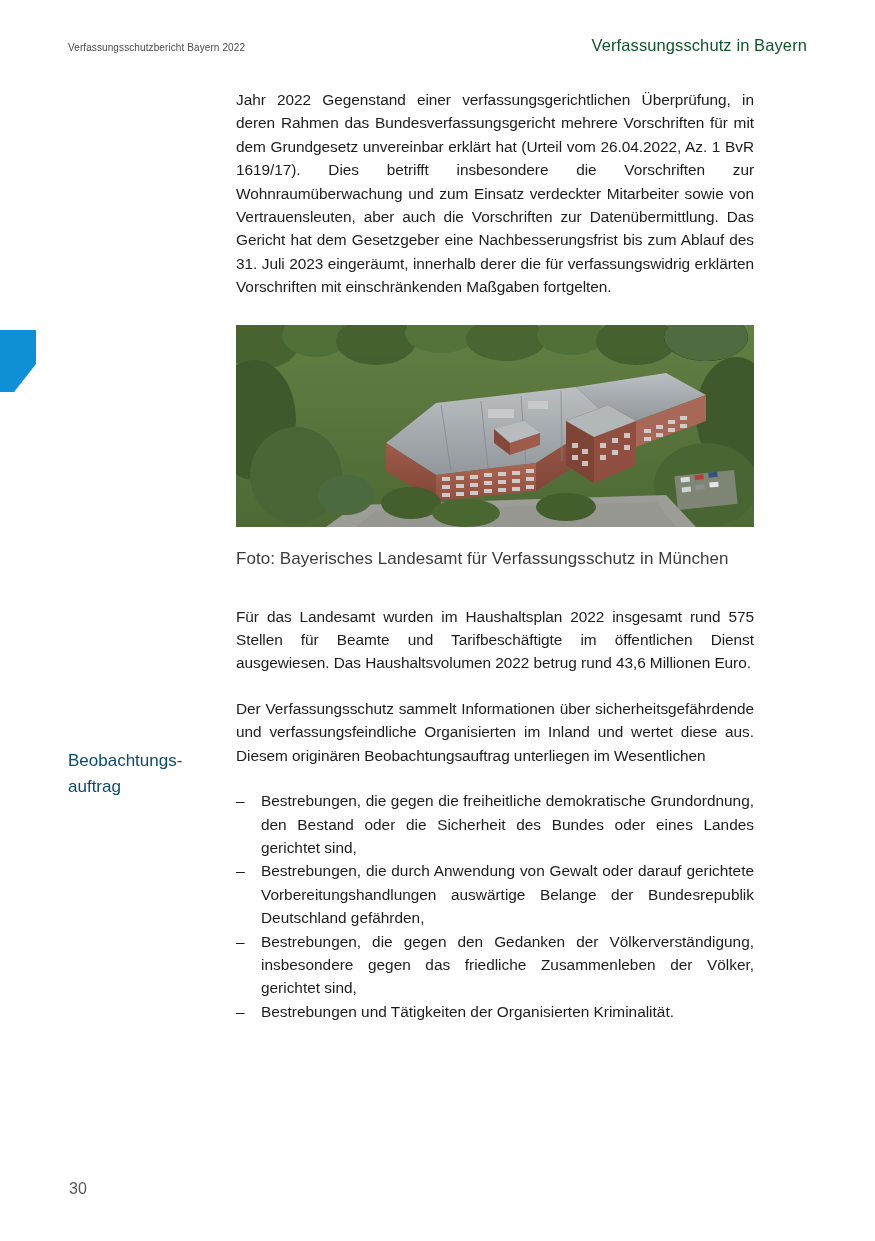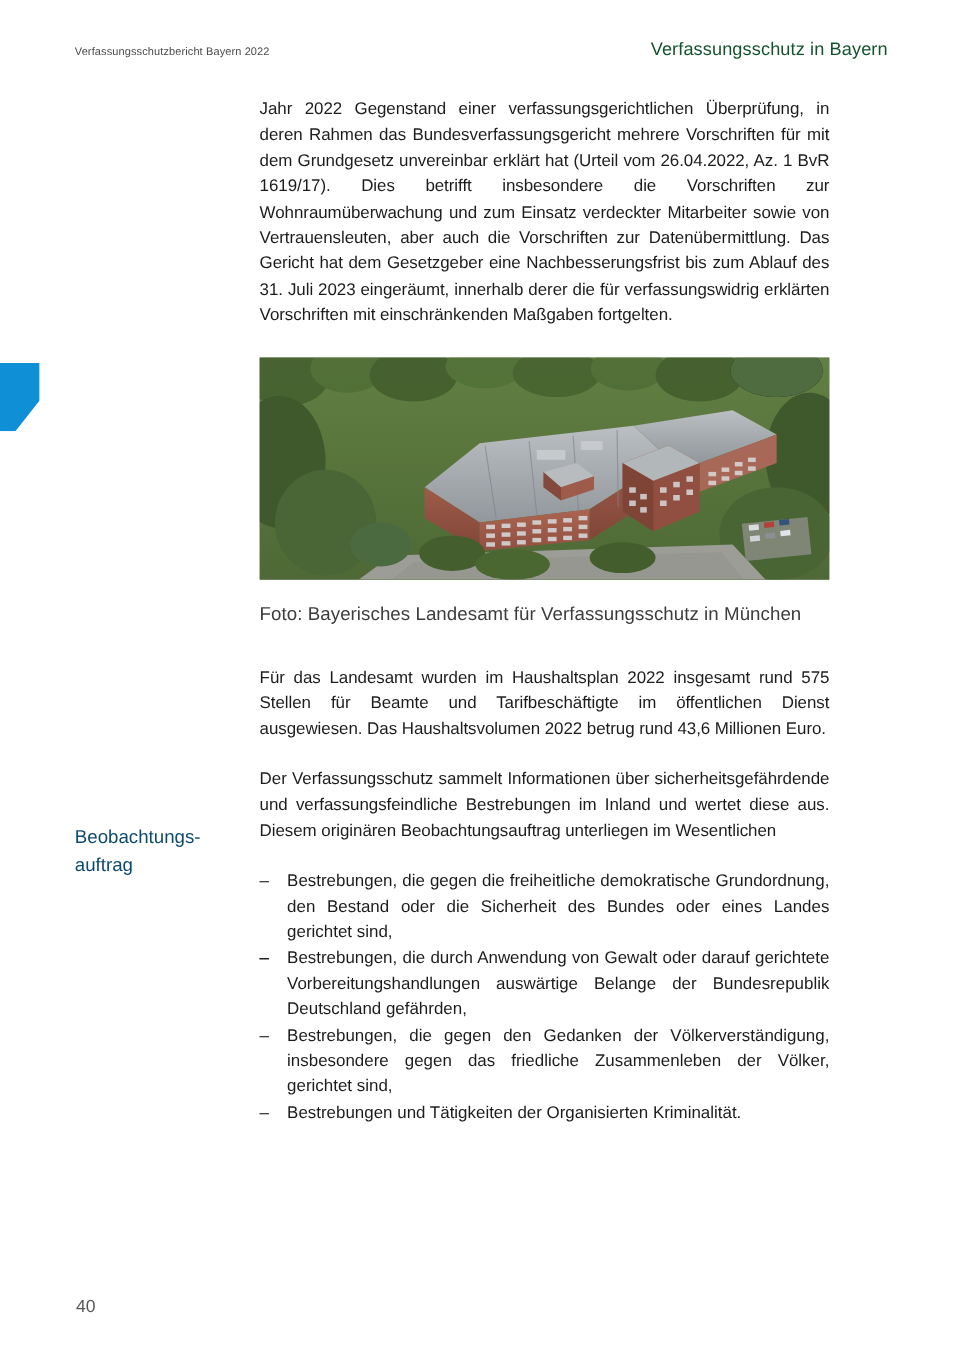--- a/index.html
+++ b/index.html
@@ -303,21 +303,21 @@
       </div>
       <div class="caption">Foto: Bayerisches Landesamt für Verfassungsschutz in München</div>
     </div>
 
     <div class="gap-after-caption"></div>
 
     <p class="body">Für das Landesamt wurden im Haushaltsplan 2022 insgesamt rund 575 Stellen für Beamte und Tarifbeschäftigte im öffentlichen Dienst ausgewiesen. Das Haushaltsvolumen 2022 betrug rund 43,6 Millionen Euro.</p>
 
     <div class="gap-para"></div>
 
-    <p class="body">Der Verfassungsschutz sammelt Informationen über sicherheitsgefährdende und verfassungsfeindliche Bestrebungen im Inland und wertet diese aus. Diesem originären Beobachtungsauftrag unterliegen im Wesentlichen</p>
+    <p class="body">Der Verfassungsschutz sammelt Informationen über sicherheitsgefährdende und verfassungsfeindliche Organisierten im Inland und wertet diese aus. Diesem originären Beobachtungsauftrag unterliegen im Wesentlichen</p>
 
     <ul class="dashlist">
       <li>
         <span class="dash">–</span>
         <span>Bestrebungen, die gegen die freiheitliche demokratische Grundordnung, den Bestand oder die Sicherheit des Bundes oder eines Landes gerichtet sind,</span>
       </li>
       <li>
         <span class="dash">–</span>
       </li>
       <li>
@@ -329,15 +329,15 @@
         <span>Bestrebungen, die gegen den Gedanken der Völkerverständigung, insbesondere gegen das friedliche Zusammenleben der Völker, gerichtet sind,</span>
       </li>
       <li>
         <span class="dash">–</span>
         <span>Bestrebungen und Tätigkeiten der Organisierten Kriminalität.</span>
       </li>
     </ul>
 
   </div>
 
-  <div class="page-number">40</div>
+  <div class="page-number">30</div>
 
 </div>
 
 </body></html>

